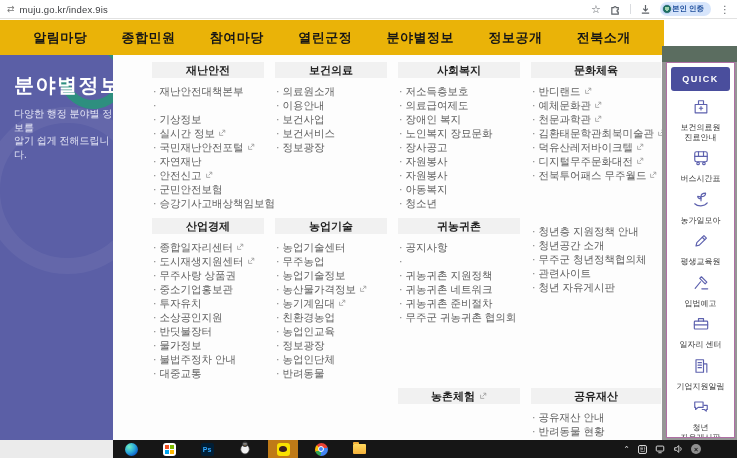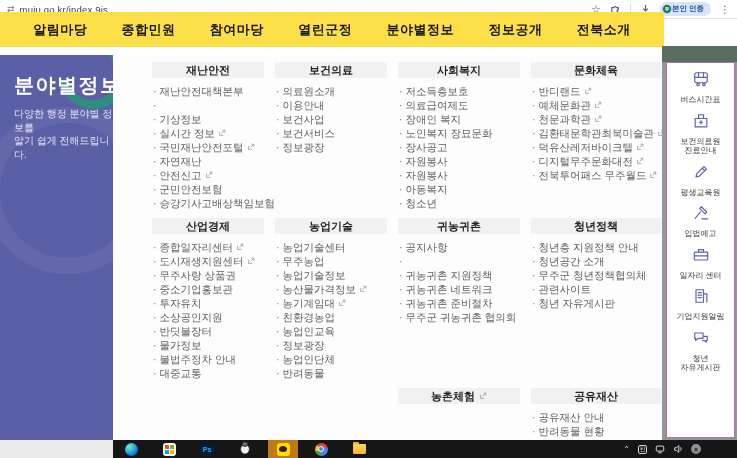--- a/index.html
+++ b/index.html
@@ -16,21 +16,21 @@
   .bicon svg{width:11px;height:11px;stroke:#5f6368;fill:none;stroke-width:1.3;}
   .vdiv{width:1px;height:10px;background:#dadce0;}
   .pill{display:flex;align-items:center;background:#d7e5fb;border-radius:8px;height:14px;
         padding:0 7px 0 2px;cursor:pointer;}
   .pill .avatar{width:10px;height:10px;border-radius:50%;
         background:radial-gradient(circle at 50% 45%,#9ed4b0 0 2px,#1f6e63 2px);border:1px solid #b9cdf0;box-sizing:border-box;}
   .pill .plabel{font-size:7.5px;font-weight:bold;color:#1b4c9b;white-space:nowrap;}
   .dots{font-size:10px;color:#5f6368;letter-spacing:0;}
 
   
-  #nav-bar{position:absolute;top:12px;left:0;width:664px;height:35px;background:#fde047;
+  #nav-bar{position:absolute;top:20px;left:0;width:664px;height:35px;background:#eab308;
     display:flex;align-items:center;justify-content:space-around;padding:0 16px;box-sizing:border-box;}
   .nav-item{font-size:13px;font-weight:bold;color:#161616;letter-spacing:.5px;cursor:pointer;white-space:nowrap;}
 
   
   #hero{position:absolute;top:55px;left:0;width:113px;height:385px;background:#5b5fa6;overflow:hidden;}
   #hero .ring-teal{position:absolute;top:-14px;right:-14px;width:50px;height:50px;border-radius:50%;
         border:9px solid #2e8f7f;border-left-color:transparent;transform:rotate(35deg);}
   #hero .ring-big{position:absolute;top:52px;right:-38px;width:135px;height:135px;border-radius:50%;
         border:16px solid rgba(255,255,255,0.055);}
   #hero .hero-title{position:absolute;top:17px;left:14px;margin:0;font-size:20px;font-weight:bold;
@@ -476,23 +476,20 @@
             <span class="blt">·</span>
             <span>귀농귀촌 준비절차</span>
           </li>
           <li>
             <span class="blt">·</span>
             <span>무주군 귀농귀촌 협의회</span>
           </li>
         </ul>
       </div>
       <div class="cat">
-        <div class="cat-h">
-          <span>청년정책</span>
-        </div>
         <ul>
           <li>
             <span class="blt">·</span>
             <span>청년층 지원정책 안내</span>
           </li>
           <li>
             <span class="blt">·</span>
             <span>청년공간 소개</span>
           </li>
           <li>
@@ -536,39 +533,49 @@
             <span class="blt">·</span>
             <span>공유재산 사용료</span>
           </li>
         </ul>
       </div>
     </div>
 
   <div id="right-strip"></div>
   <div id="photo-sliver"></div>
   <div id="quick">
+    <div class="q-h">QUICK</div>
     <div id="quick-items">
+        <div class="q-item">
+          <span><svg viewBox="0 0 24 24">
+              <rect x="5" y="9" width="14" height="10"></rect>
+              <path d="M9 9V4.5h6V9"></path>
+              <path d="M12 11.5v4M10 13.5h4"></path>
+            </svg></span>
+          <div class="q-label">보건의료원
+진료안내</div>
+        </div>
         <div class="q-item">
           <span><svg viewBox="0 0 24 24">
               <rect x="4.5" y="4.5" width="15" height="12" rx="2"></rect>
               <path d="M4.5 10h15"></path>
               <path d="M9 4.5V10M15 4.5V10"></path>
               <circle cx="8.5" cy="18.5" r="1.5"></circle>
               <circle cx="15.5" cy="18.5" r="1.5"></circle>
             </svg></span>
           <div class="q-label">버스시간표</div>
         </div>
         <div class="q-item">
           <span><svg viewBox="0 0 24 24">
-              <rect x="5" y="9" width="14" height="10"></rect>
-              <path d="M9 9V4.5h6V9"></path>
-              <path d="M12 11.5v4M10 13.5h4"></path>
-            </svg></span>
-          <div class="q-label">보건의료원
-진료안내</div>
+              <path d="M12 13V8"></path>
+              <path d="M12 8c0-3 2-4.2 5.5-4.2C17.5 7 15.5 8 12 8z"></path>
+              <path d="M12 10.5c0-2-1.8-3-4-3 0 2.2 1.8 3 4 3z"></path>
+              <path d="M4.5 16.5c3.5 3.5 11.5 3.5 15-1"></path>
+            </svg></span>
+          <div class="q-label">농가일모아</div>
         </div>
         <div class="q-item">
           <span><svg viewBox="0 0 24 24">
               <path d="M6 18l1-4 8.5-8.5 3 3L10 17l-4 1z"></path>
               <path d="M13.5 7.5l3 3"></path>
             </svg></span>
           <div class="q-label">평생교육원</div>
         </div>
         <div class="q-item">
           <span><svg viewBox="0 0 24 24">

